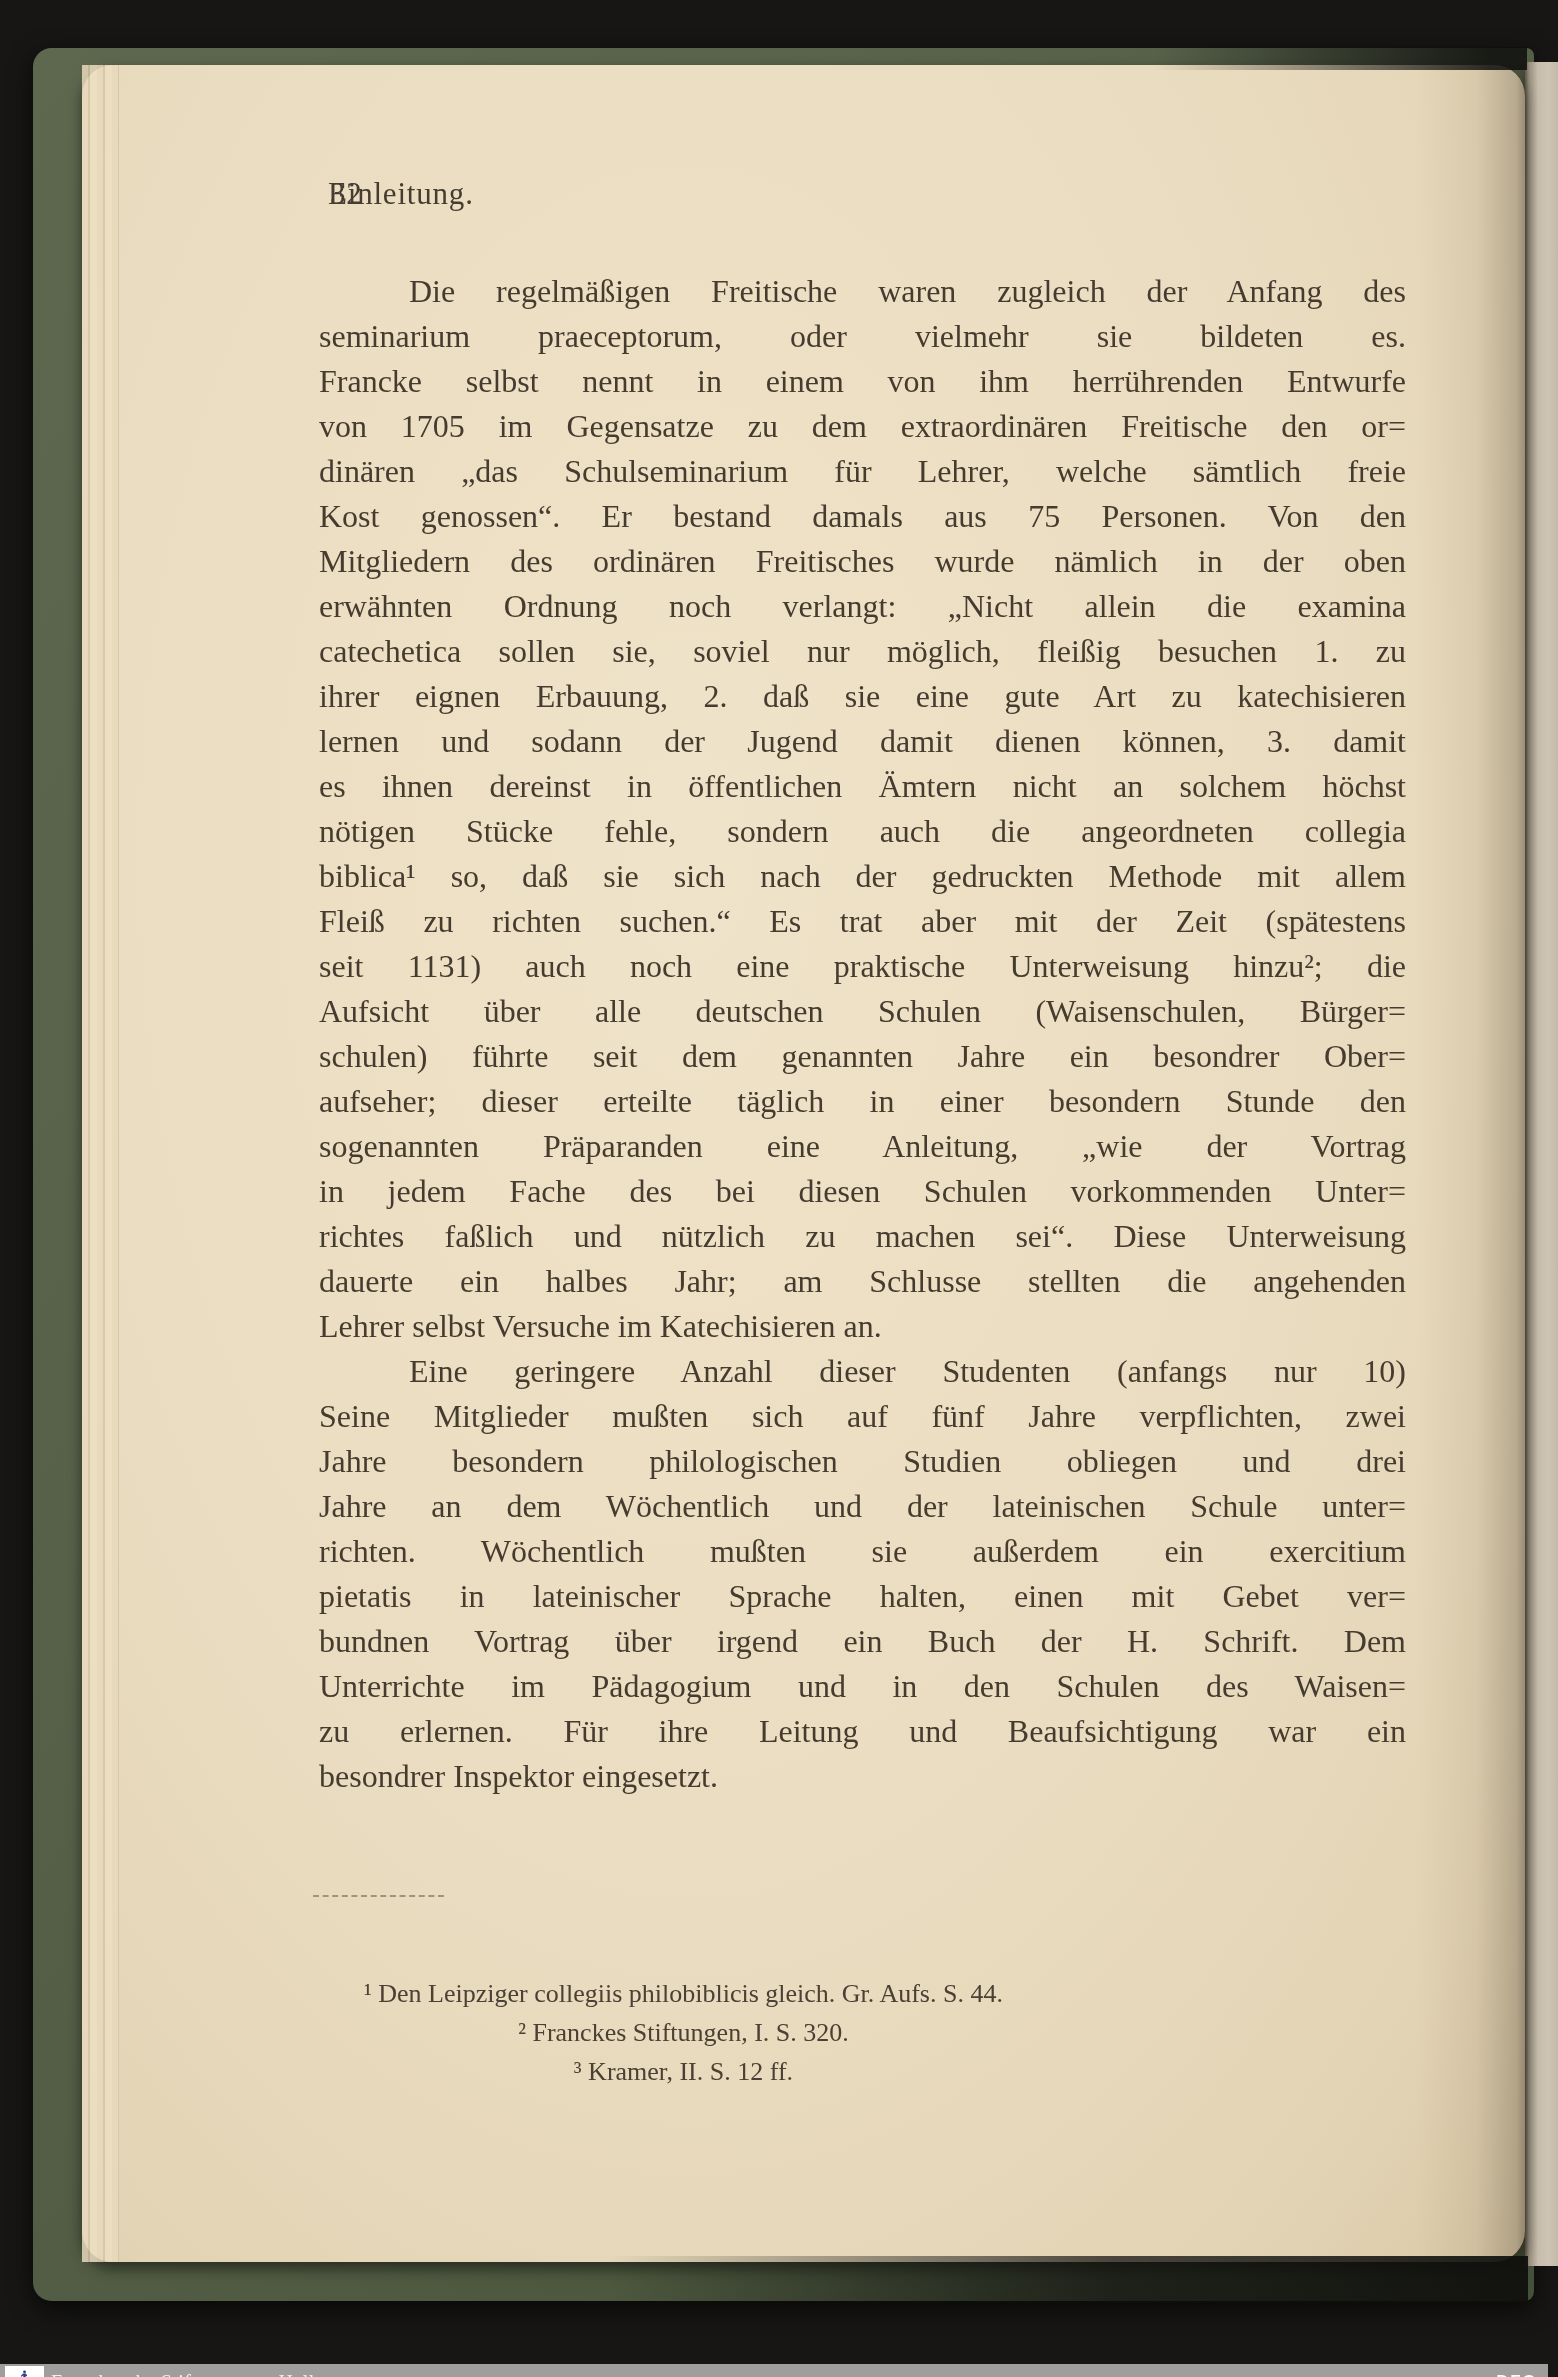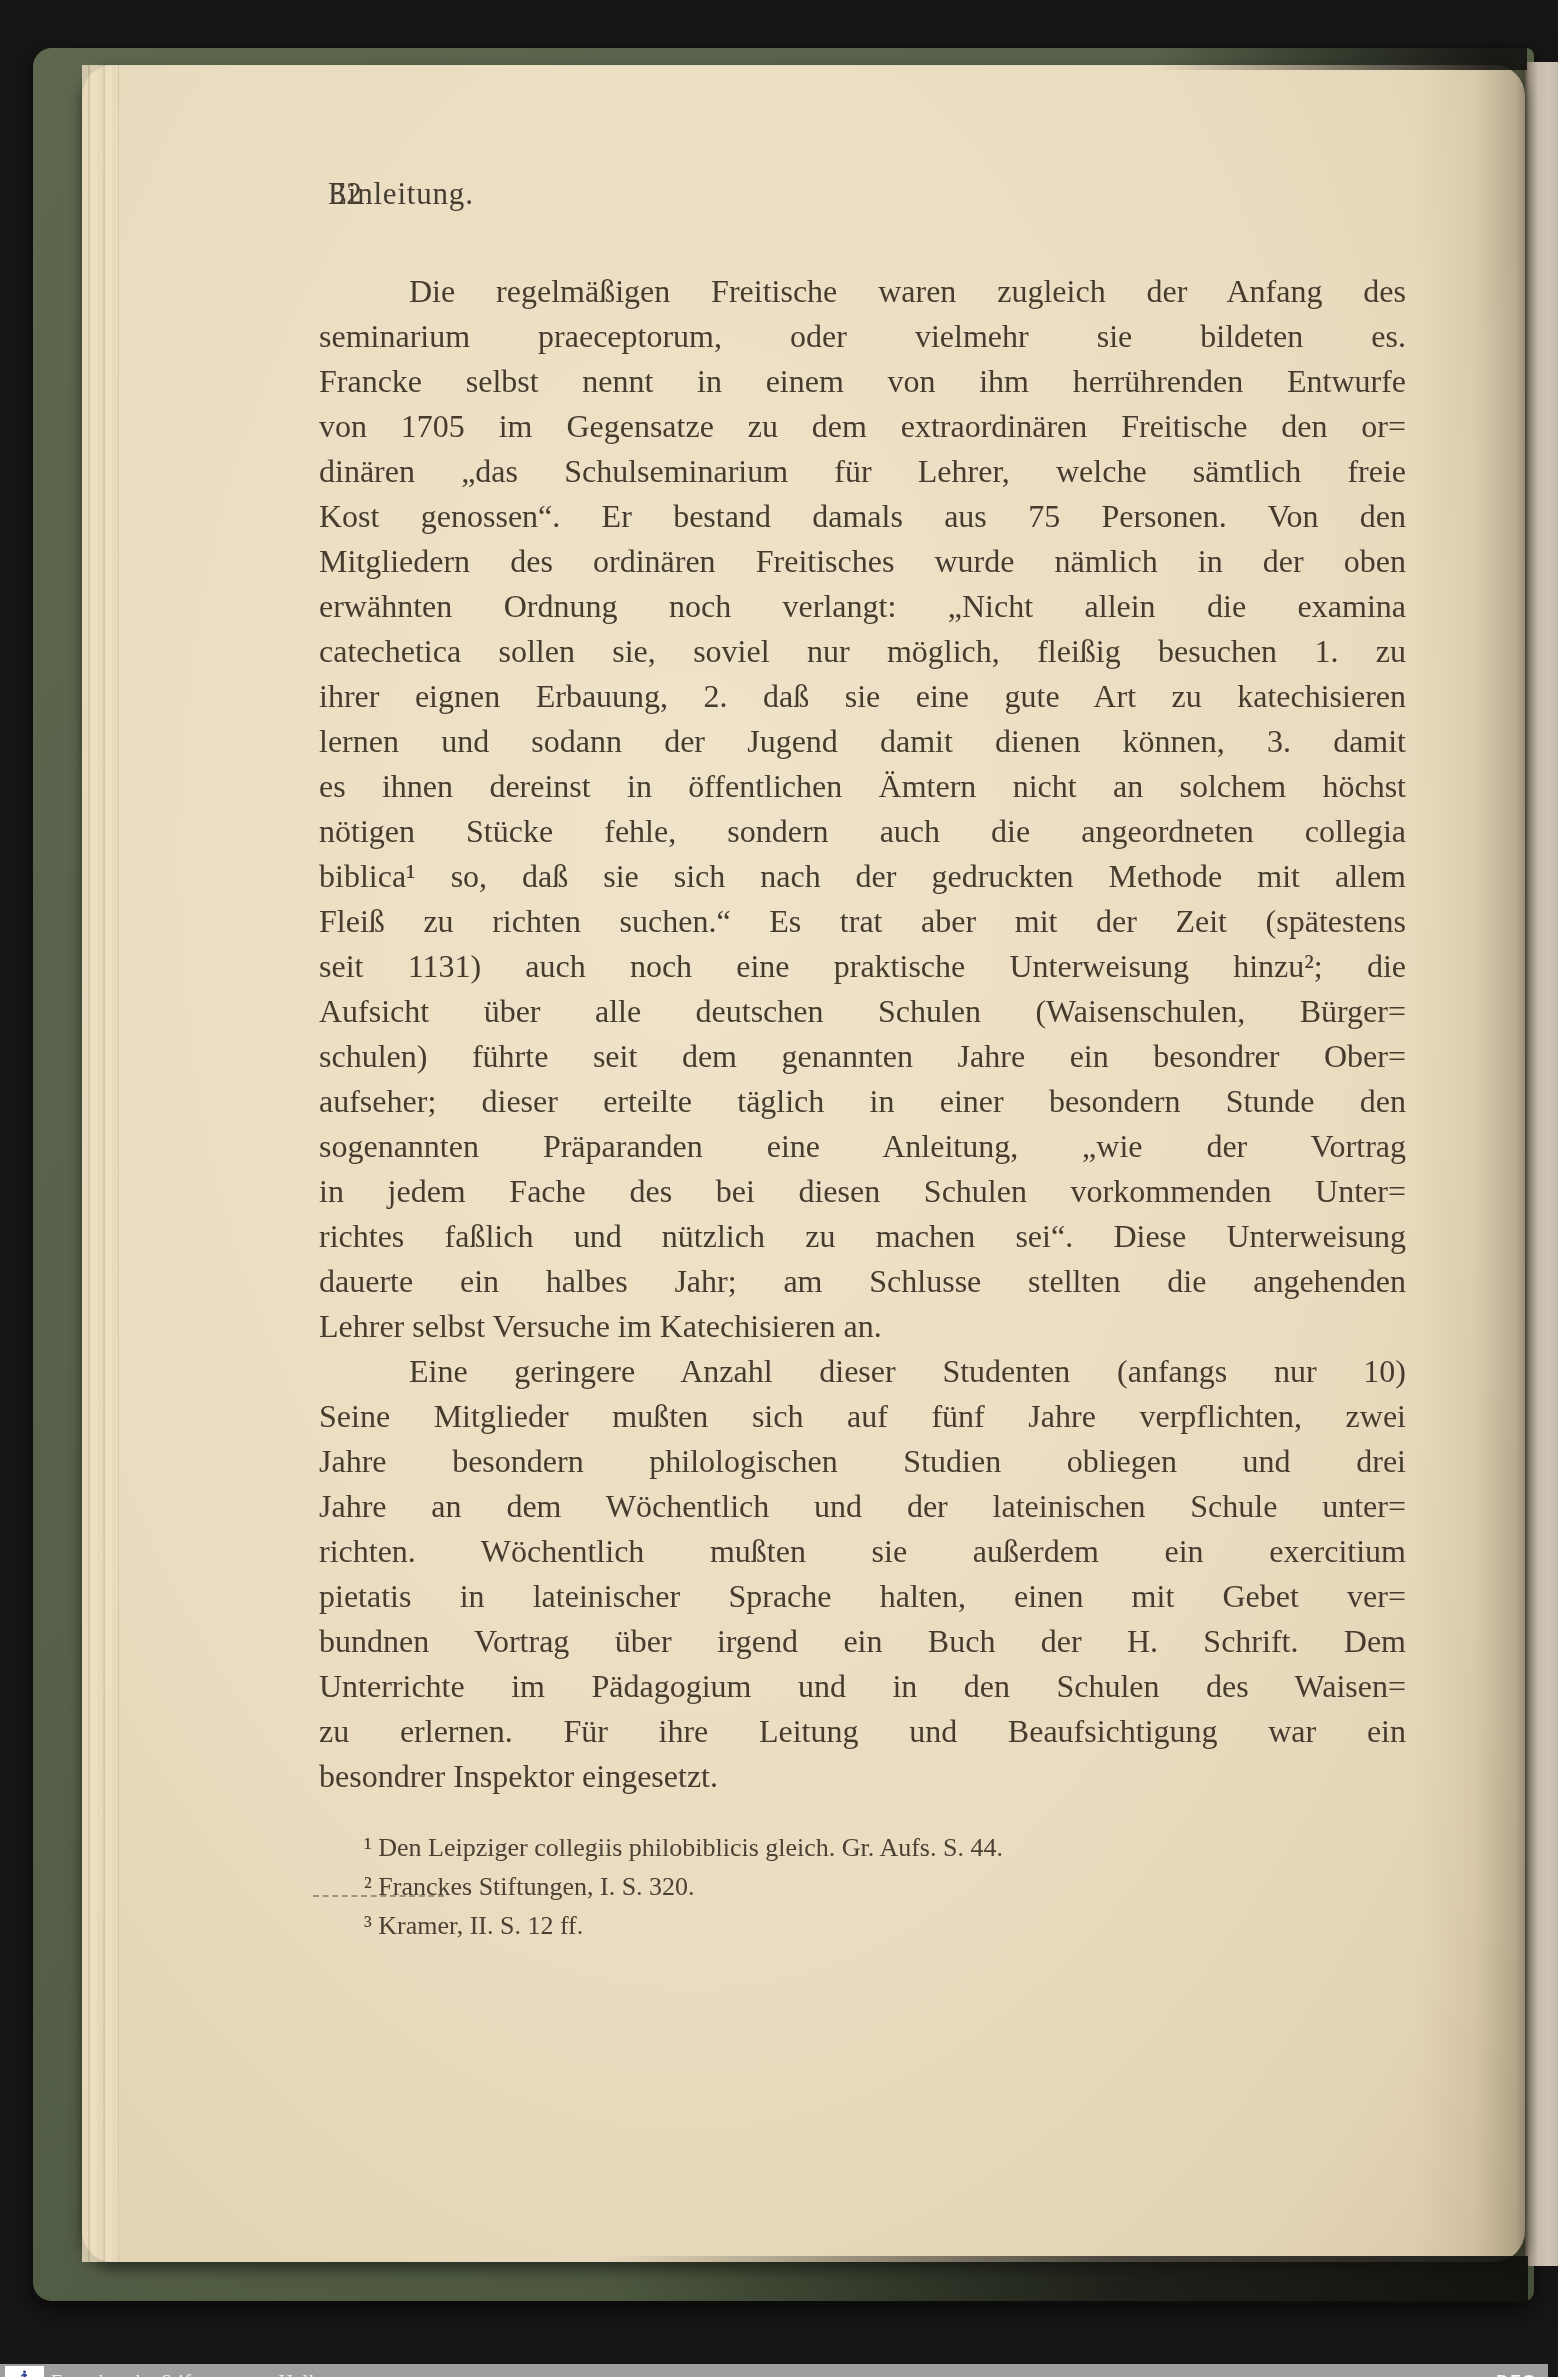--- a/index.html
+++ b/index.html
@@ -33,21 +33,21 @@
     font-size:31px;color:#453d31;letter-spacing:0.8px;}
 
   .body-text{position:absolute;left:237px;top:204px;width:1087px;
     font-size:32px;color:#453c2f;}
   .line{height:45px;line-height:45px;text-align:justify;text-align-last:justify;}
   .line.indent{padding-left:90px;}
   .line.para-end{text-align-last:left;}
 
   .footnote-sep{position:absolute;left:231px;top:1830px;width:131px;height:0;
     border-top:2.3px dashed #8d8470;opacity:.8;}
-  .footnotes{position:absolute;left:282px;top:1763px;font-size:26px;color:#4a4134;}
+  .footnotes{position:absolute;left:282px;top:1909px;font-size:26px;color:#4a4134;text-align:center;}
   .footnote{height:39px;line-height:39px;}
 
   
   .cover-shade-top{position:absolute;left:1154px;top:47px;width:373px;height:23.4px;
     background:linear-gradient(to right,rgba(14,14,12,0) 0%,rgba(14,14,12,0.85) 90%);}
   .cover-shade-bottom{position:absolute;left:608px;top:2256px;width:920px;height:47px;
     background:linear-gradient(to right,rgba(14,14,12,0) 0%,rgba(14,14,12,0.72) 55%,rgba(14,14,12,0.92) 100%);}
 
   
   .footer-bar{position:absolute;left:0;top:2340px;width:1548px;height:37px;background:#9e9e9e;margin-top:24px;}

